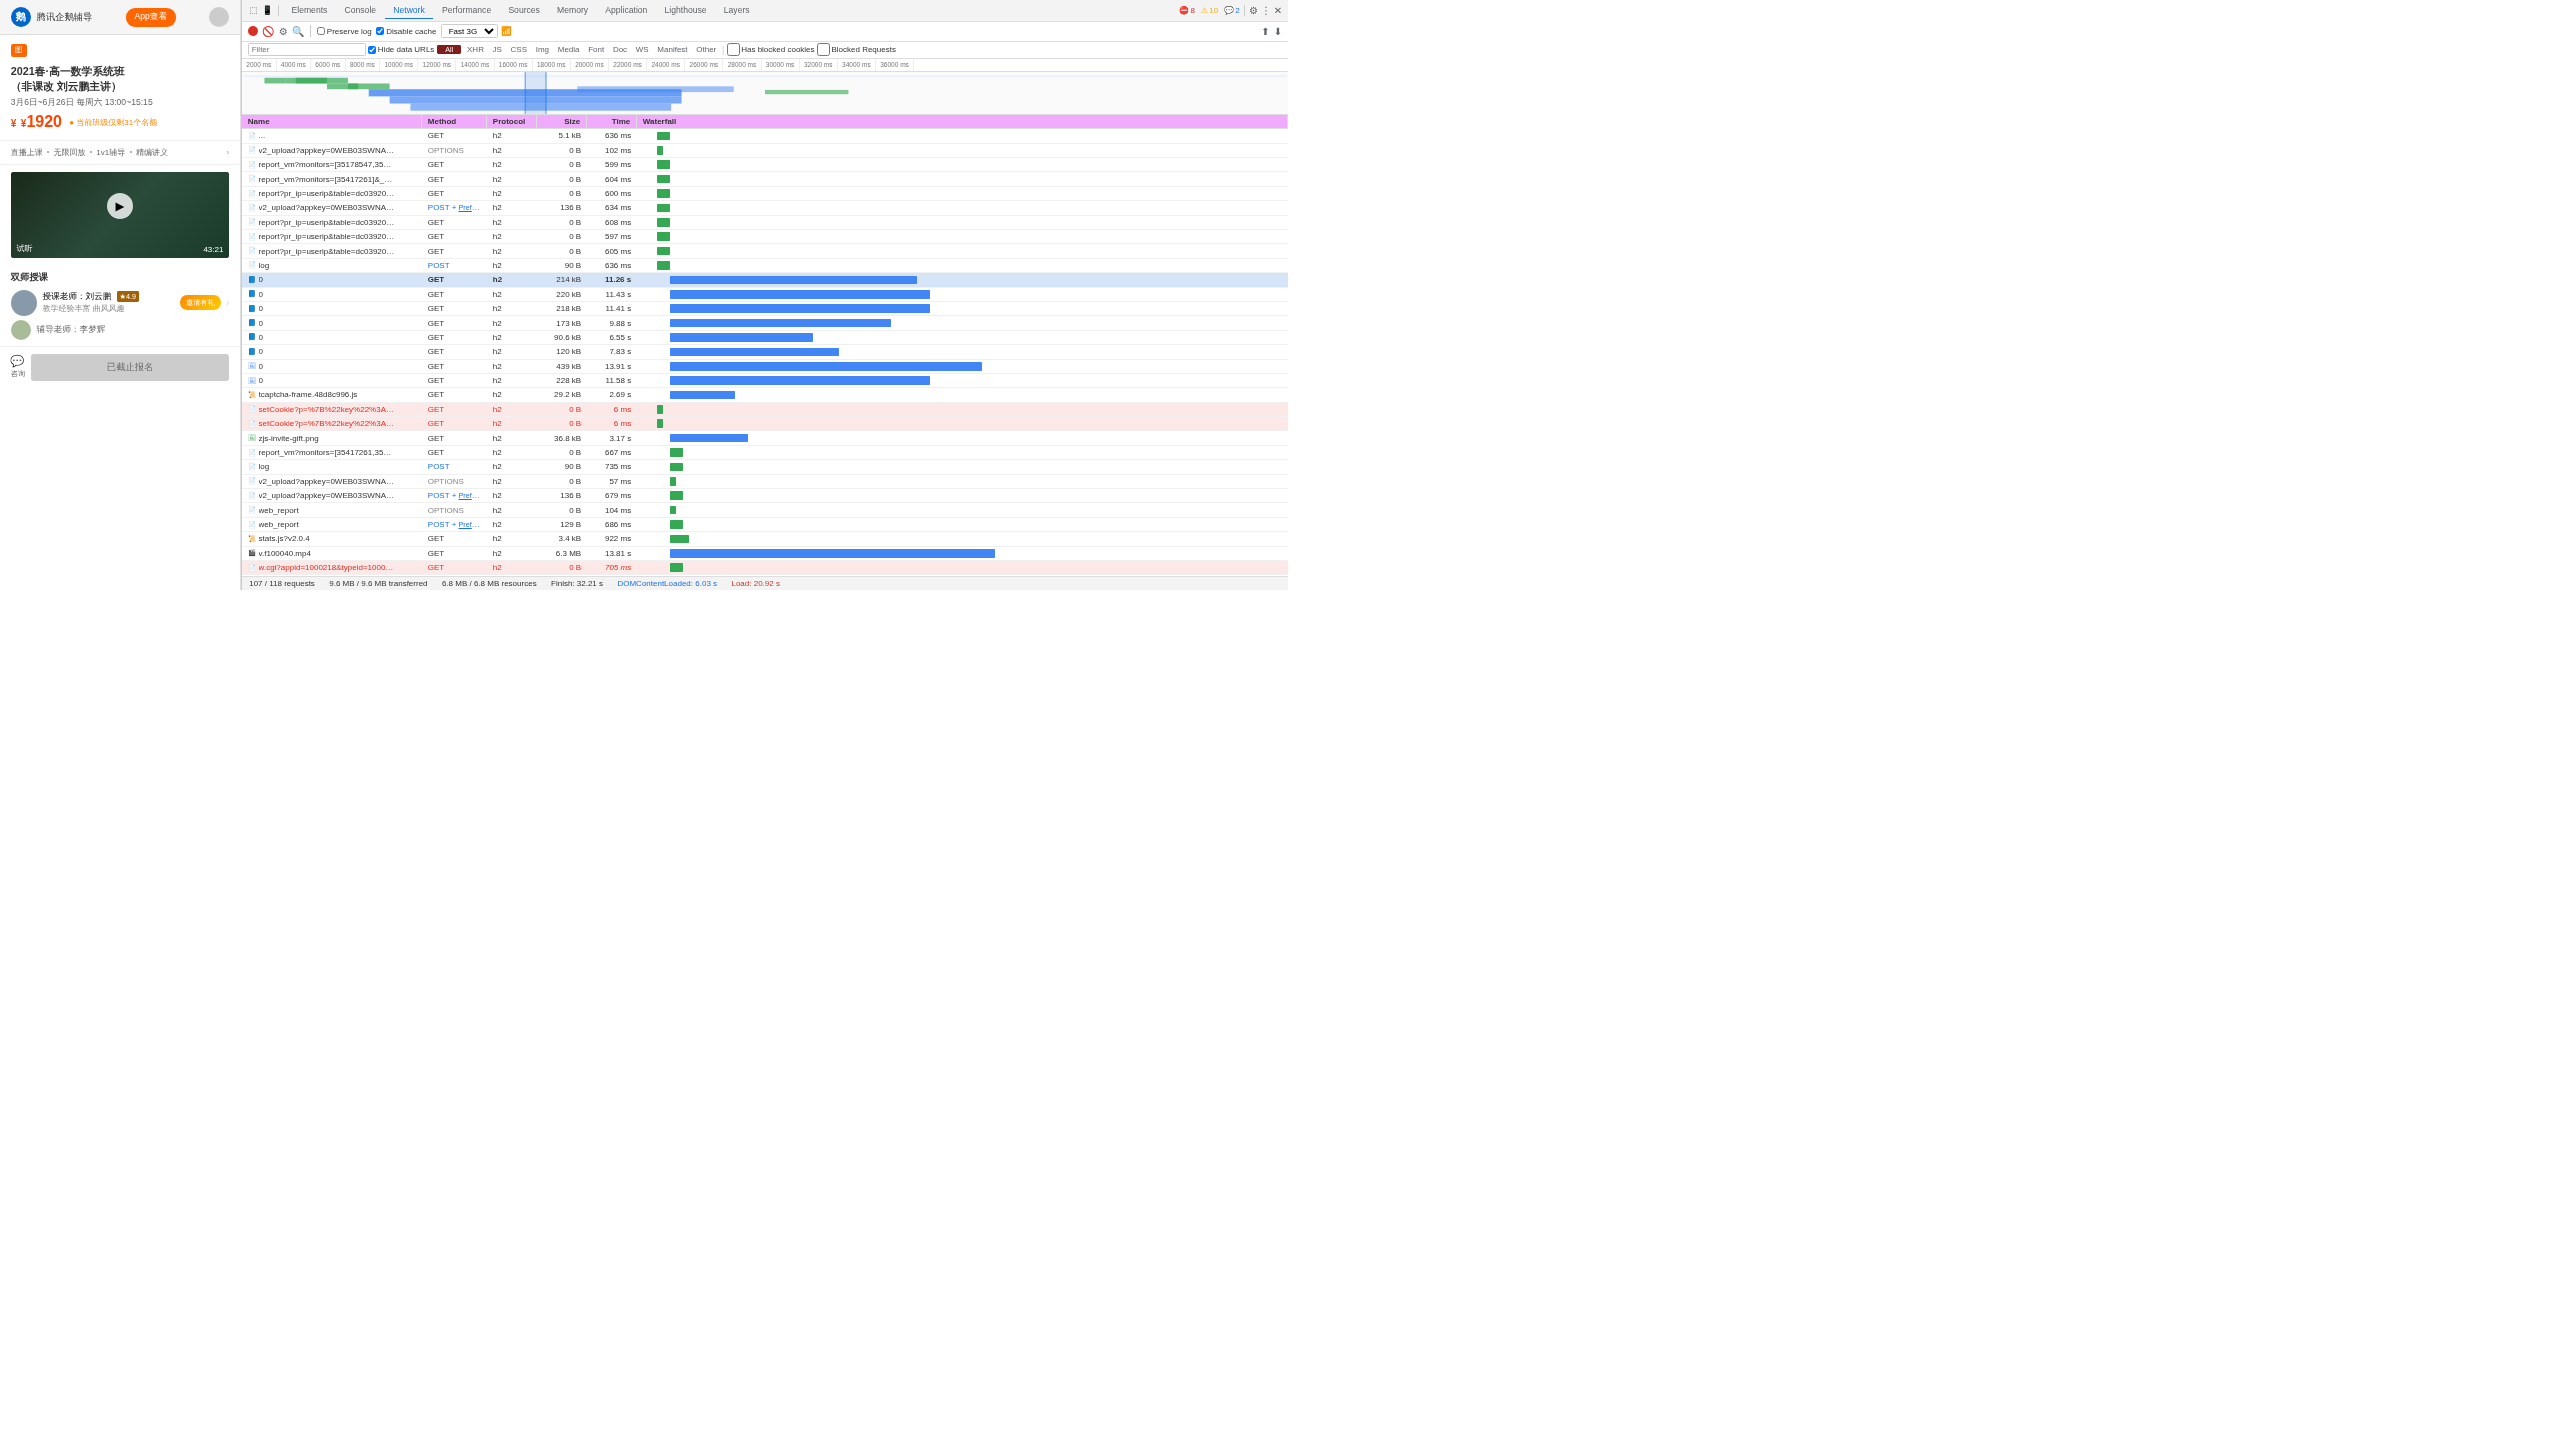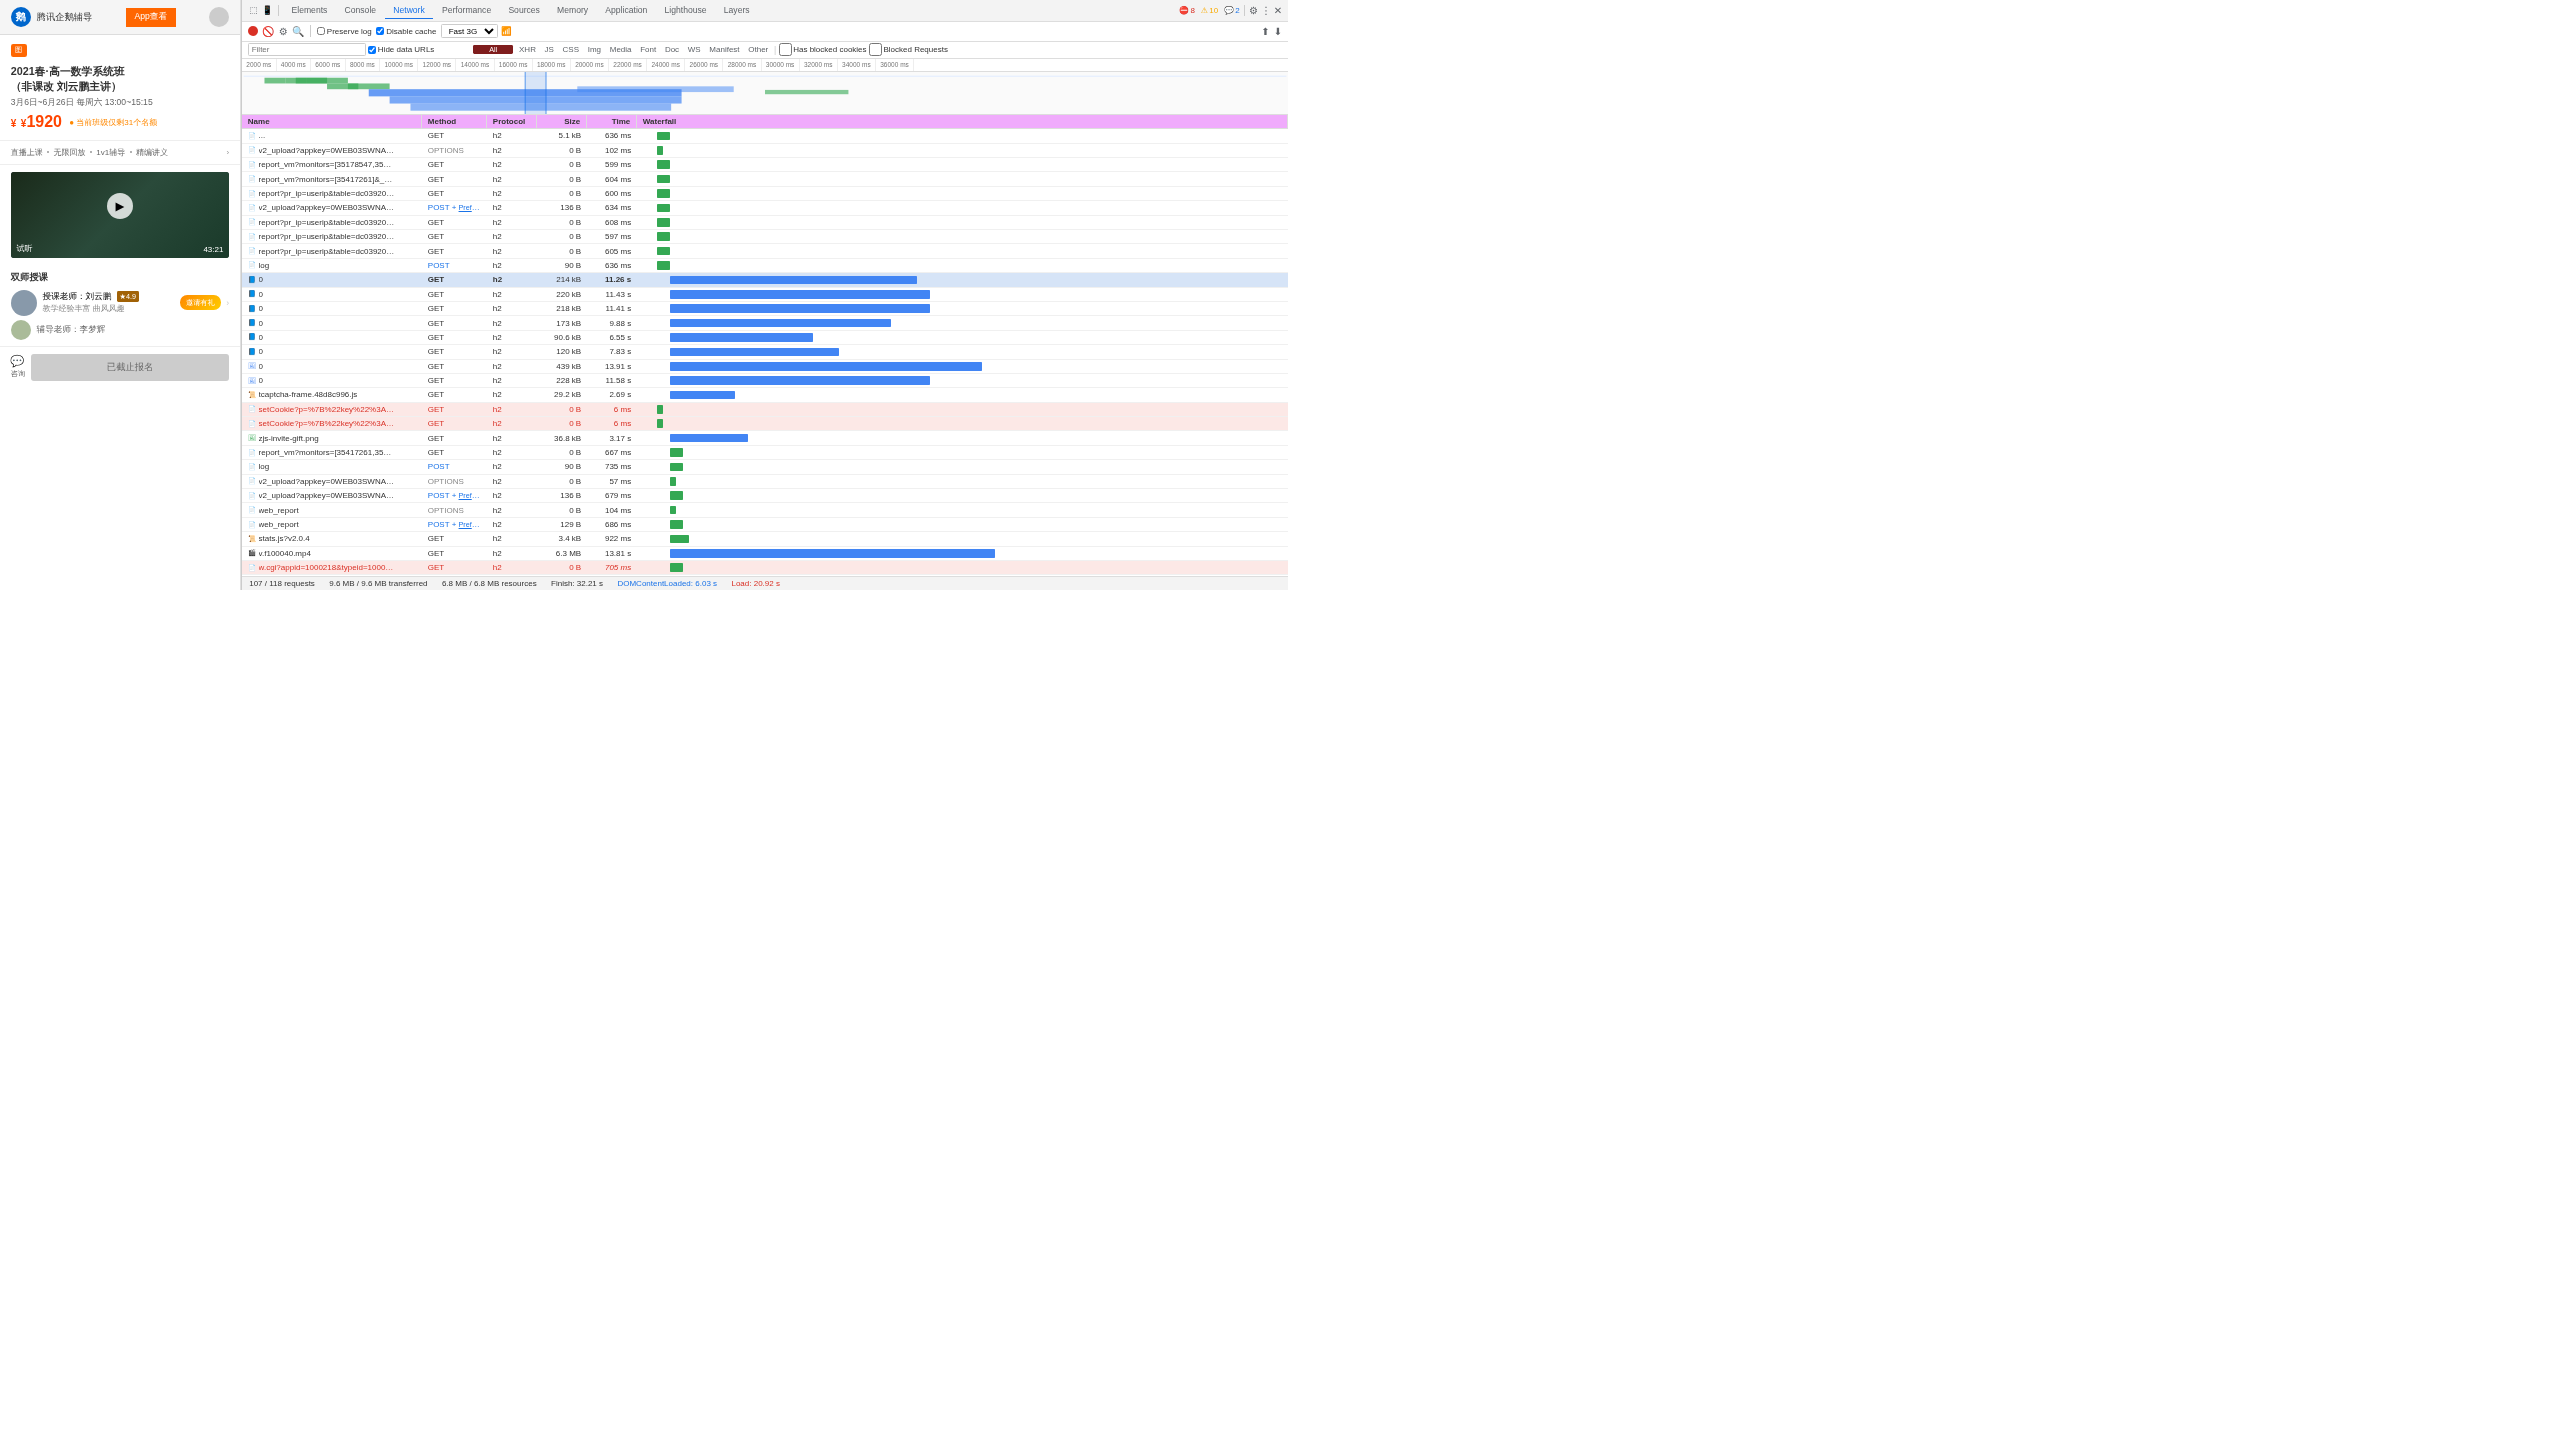--- a/index.html
+++ b/index.html
@@ -7,21 +7,21 @@
     
     
     .app-container { display: flex; height: 590px; width: 1288px; }
     
     
     .left-panel { width: 241px; background: #fff; border-right: 0.7px solid #e0e0e0; flex-shrink: 0; padding: 0; overflow: hidden; }
     .left-header { display: flex; align-items: center; justify-content: space-between; padding: 7.2px 10.8px; background: #f5f5f5; border-bottom: 0.7px solid #ddd; }
     .left-header-left { display: flex; align-items: center; gap: 5.8px; }
     .tencent-logo { width: 20px; height: 20px; background: #0066cc; border-radius: 50%; display: flex; align-items: center; justify-content: center; color: white; font-size: 10px; font-weight: bold; }
     .company-name { font-size: 9.3px; color: #333; }
-    .app-btn { background: #ff6600; color: white; border: none; border-radius: 0; padding: 3.6px 8.6px; font-size: 8.6px; cursor: pointer; }
+    .app-btn { background: #ff6600; color: white; border: none; border-radius: 9px; padding: 3.6px 8.6px; font-size: 8.6px; cursor: pointer; }
     .avatar { width: 20px; height: 20px; background: #ccc; border-radius: 50%; }
     
     .course-info { padding: 8.6px 10.8px; border-bottom: 0.7px solid #eee; }
     .course-badge { display: inline-flex; align-items: center; gap: 2.9px; background: #ff6600; color: white; font-size: 7.2px; padding: 1.4px 4.3px; border-radius: 2.2px; margin-bottom: 4.3px; }
     .course-title { font-size: 10.8px; font-weight: bold; color: #333; line-height: 1.4; margin-bottom: 2.9px; }
     .course-date { font-size: 8.6px; color: #666; }
     .price-row { display: flex; align-items: center; gap: 7.2px; margin-top: 4.3px; }
     .price { font-size: 16px; color: #ff4400; font-weight: bold; }
     .price::before { content: '¥'; font-size: 10px; }
     .seats-left { font-size: 8px; color: #ff8800; }
@@ -82,21 +82,21 @@
     .throttle-select { font-size: 8px; border: 0.7px solid #ccc; padding: 0.7px 2.9px; border-radius: 1.4px; background: #fff; }
     .wifi-icon { font-size: 8.6px; color: #5f6368; }
     .import-btn { font-size: 10px; color: #5f6368; cursor: pointer; }
     .export-btn { font-size: 10px; color: #5f6368; cursor: pointer; }
     
     
     .filter-bar { display: flex; align-items: center; padding: 1.4px 5.8px; border-bottom: 0.7px solid #ddd; gap: 2.9px; height: 17.3px; background: #fff; flex-wrap: nowrap; overflow: hidden; }
     .filter-input { flex: 0 0 115px; height: 13px; border: 0.7px solid #ccc; border-radius: 1.4px; font-size: 8px; padding: 0 2.9px; }
     .hide-data-urls { display: flex; align-items: center; gap: 1.4px; font-size: 8px; color: #333; white-space: nowrap; }
     .hide-data-urls input { width: 8px; height: 8px; }
-    .all-badge { background: #7f1d1d; color: white; font-size: 7.2px; padding: 0 16px; border-radius: 1.4px; cursor: pointer; margin-left: 36px; }
+    .all-badge { background: #7f1d1d; color: white; font-size: 7.2px; padding: 0 8px; border-radius: 1.4px; cursor: pointer; }
     .filter-type-btn { font-size: 8px; color: #5f6368; cursor: pointer; padding: 0.7px 2.9px; border-radius: 1.4px; }
     .filter-sep { color: #ccc; }
     .blocked-label { display: flex; align-items: center; gap: 1px; font-size: 8px; color: #333; white-space: nowrap; }
     
     
     .waterfall-overview { height: 43px; border-bottom: 0.7px solid #ddd; background: #fff; position: relative; overflow: hidden; }
     
     
     .network-table { flex: 1; overflow-y: auto; overflow-x: hidden; }
     .table-header { display: flex; background: #f0abfc; border-bottom: 0.7px solid #ddd; position: sticky; top: 0; z-index: 10; }

